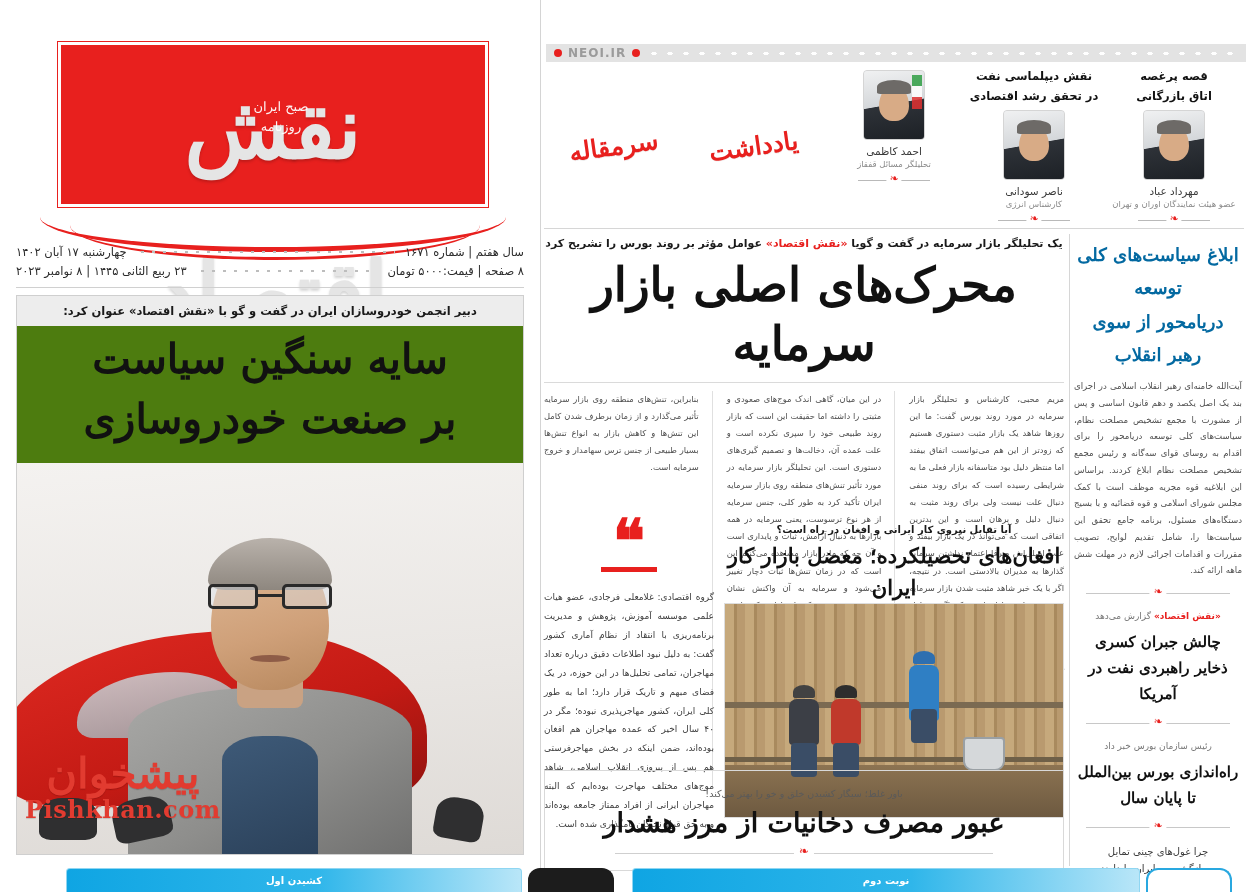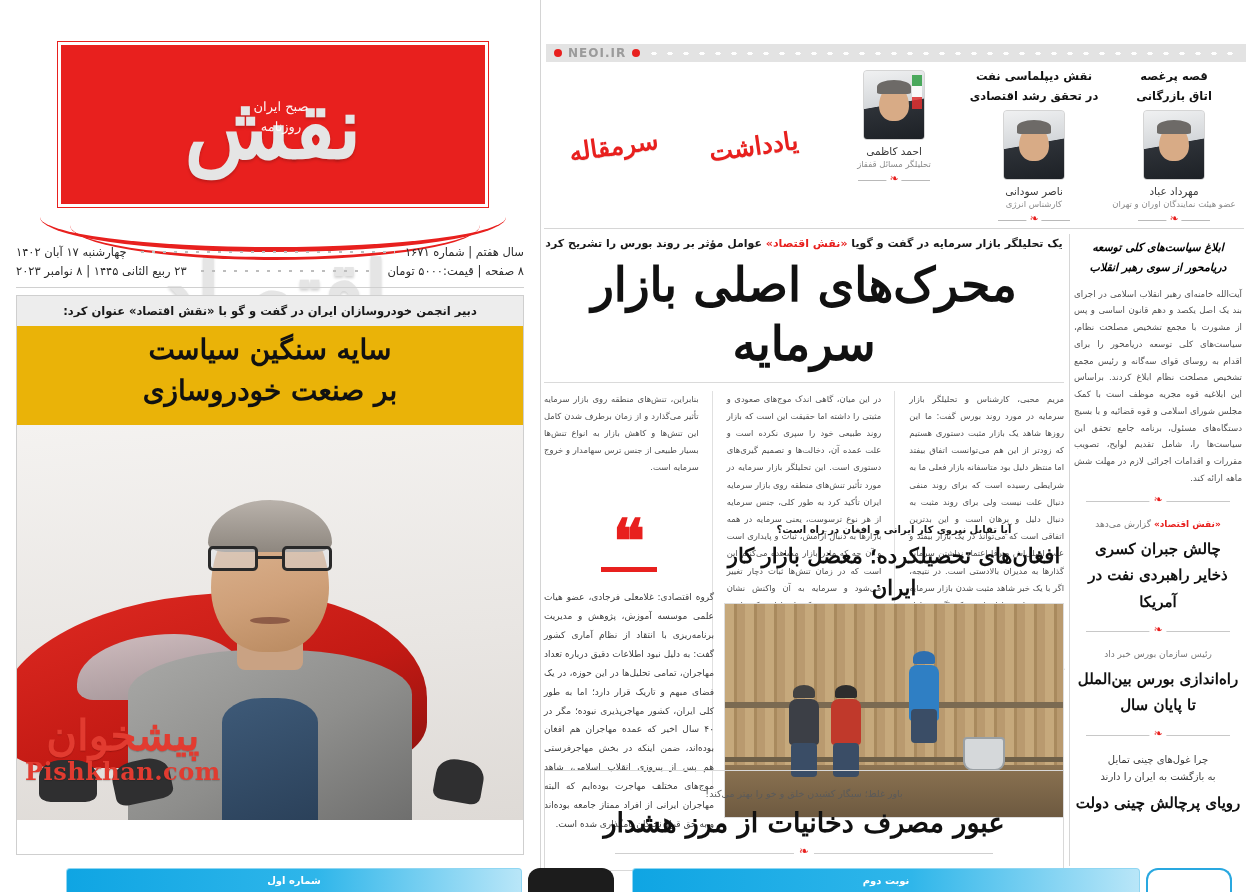--- a/index.html
+++ b/index.html
@@ -61,23 +61,23 @@
   .lead-story {
     position: absolute; left: 16px; top: 295px; width: 508px; height: 560px;
     border: 1px solid #cfcfcf; background: #fff; overflow: hidden;
   }
   .lead-kicker {
     background: #ededed; padding: 7px 10px 6px; text-align: center;
     font-size: 11.5px; color: #1a1a1a; font-weight: bold; line-height: 1.5;
     direction: rtl;
   }
   .lead-title {
-    background: #eab308; padding: 4px 14px 14px; text-align: center;
+    background: #4d7c0f; padding: 4px 14px 14px; text-align: center;
     font-family: "DejaVu Serif", "Liberation Serif", serif;
-    font-size: 28px; font-weight: bold; line-height: 1.45; color: #111;
+    font-size: 41px; font-weight: bold; line-height: 1.45; color: #111;
     direction: rtl; letter-spacing: -1px;
   }
   .lead-photo { position: relative; width: 100%; height: 395px; overflow: hidden; background: #f0eeec; }
   .photo-bg { position: absolute; inset: 0; background: linear-gradient(175deg,#f4f2f0 0%,#e9e6e3 55%,#dedad6 100%); }
   .photo-car {
     position: absolute; left: -20px; bottom: 52px; width: 430px; height: 175px;
     background: linear-gradient(160deg,#e02a22 0%,#c31a14 60%,#8f120e 100%);
     border-radius: 56% 40% 18% 14% / 72% 60% 26% 22%;
   }
   .photo-car-glass {
@@ -172,24 +172,23 @@
     color: #e8201e; font-family: "DejaVu Serif", serif; font-size: 25px;
     font-weight: bold; transform: rotate(-8deg); direction: rtl;
     text-shadow: 0 1px 0 rgba(0,0,0,.06);
   }
 
   .head-rule { position: absolute; right: 6px; top: 228px; width: 700px; border-top: 1px solid #d6d6d6; }
 
   
   .policy-col { position: absolute; right: 6px; top: 234px; width: 172px; height: 632px; }
   .policy-title {
-    font-size: 11px; font-weight: bold; color: #000000; text-align: center;
+    font-size: 18px; font-weight: bold; color: #0369a1; text-align: center;
     line-height: 1.85; direction: rtl; padding: 4px 2px 7px;
     font-family: "DejaVu Serif", serif;
-    font-style: italic;
   }
   .policy-body {
     font-size: 8.6px; color: #4e4e4e; line-height: 1.95; text-align: justify;
     direction: rtl; padding: 0 2px;
   }
   .mini-rule { margin: 9px 14px; position: relative; height: 10px; }
   .mini-rule::before { content: ""; position: absolute; top: 5px; left: 0; right: 0; border-top: 1px solid #c8c8c8; }
   .mini-rule::after { content: "❧"; position: absolute; top: -3px; left: 50%; transform: translateX(-50%); color: #e8201e; font-size: 11px; background: #fff; padding: 0 4px; }
 
   .news-kicker { font-size: 9px; color: #767676; text-align: center; direction: rtl; line-height: 1.6; padding: 2px 2px; }
@@ -500,20 +499,20 @@
 
     <div class="tobacco">
       <div class="tob-kicker">باور غلط؛ سیگار کشیدن خلق و خو را بهتر می‌کند!</div>
       <div class="tob-title">عبور مصرف دخانیات از مرز هشدار</div>
       <div class="tob-orn"></div>
     </div>
   </div>
 
   <div class="bottom-bar bb-left">
     <div class="bb-tab dark"></div>
-    <div class="bb-main">شماره اول</div>
+    <div class="bb-main">کشیدن اول</div>
   </div>
   <div class="bottom-bar bb-right">
     <div class="bb-tab"></div>
     <div class="bb-main">نوبت دوم</div>
   </div>
 
 </div>
 
 </body></html>

